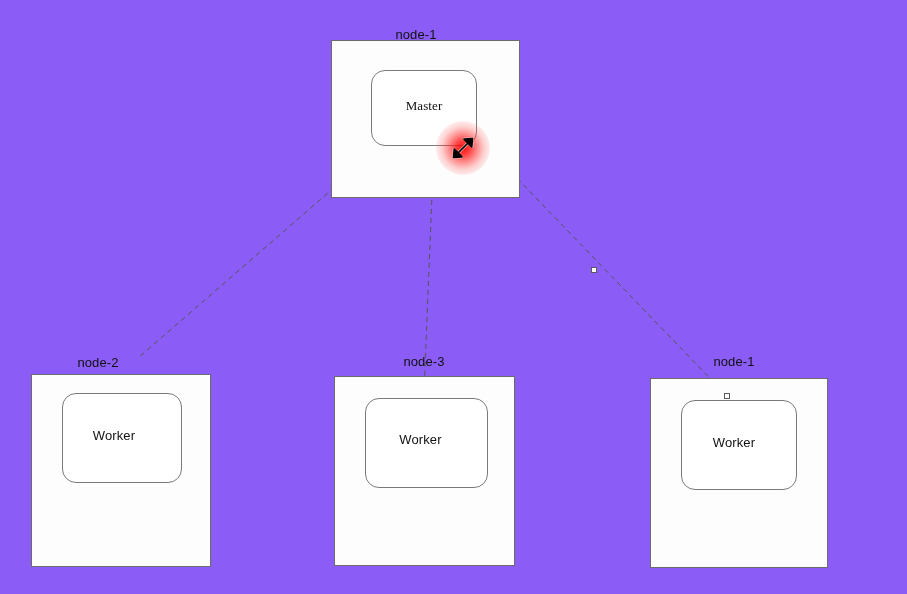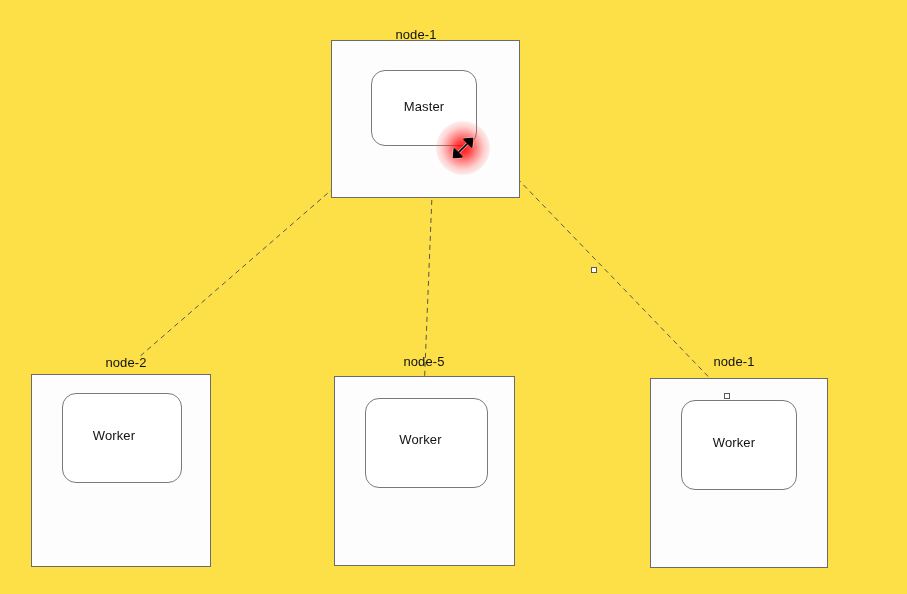--- a/index.html
+++ b/index.html
@@ -8,21 +8,21 @@
     padding: 0;
     background: #ffffff;
   }
   body {
     font-family: "Liberation Sans", sans-serif;
   }
   #canvas {
     position: relative;
     width: 907px;
     height: 594px;
-    background: #fde047;
+    background: #8b5cf6;
     overflow: hidden;
     -webkit-font-smoothing: antialiased;
   }
   #edge-layer {
     position: absolute;
     left: 0;
     top: 0;
     width: 907px;
     height: 594px;
     pointer-events: none;
@@ -127,35 +127,35 @@
     <g fill="none" stroke="#555555" stroke-width="1" stroke-dasharray="5,4">
       <path d="M 382,146 L 138,358"></path>
       <path d="M 434,146 L 424,392"></path>
       <path d="M 486,146 L 727,396"></path>
     </g>
   </svg>
 
   <div class="node-group">
     <div class="node-label" style="left:366px; top:28px; width:100px;">node-1</div>
     <div class="node-box" style="left:331px; top:40px; width:189px; height:158px;"></div>
-    <div class="pod-box master" style="left:371px; top:70px; width:106px; height:76px;">
+    <div class="pod-box master" style="left:371px; top:70px; width:106px; height:76px;font-family:Liberation Serif, serif;">
       <span class="pod-label">Master</span>
     </div>
   </div>
 
   <div class="node-group">
-    <div class="node-label" style="left:76px; top:356px; width:100px;">node-2</div>
+    <div class="node-label" style="left:48px; top:356px; width:100px;">node-2</div>
     <div class="node-box" style="left:31px; top:374px; width:180px; height:193px;"></div>
     <div class="pod-box worker-2" style="left:62px; top:393px; width:120px; height:90px;">
       <span class="pod-label">Worker</span>
     </div>
   </div>
 
   <div class="node-group">
-    <div class="node-label" style="left:374px; top:355px; width:100px;">node-5</div>
+    <div class="node-label" style="left:374px; top:355px; width:100px;">node-3</div>
     <div class="node-box" style="left:334px; top:376px; width:181px; height:190px;"></div>
     <div class="pod-box worker-3" style="left:365px; top:398px; width:123px; height:90px;">
       <span class="pod-label">Worker</span>
     </div>
   </div>
 
   <div class="node-group">
     <div class="node-label" style="left:684px; top:355px; width:100px;">node-1</div>
     <div class="node-box" style="left:650px; top:378px; width:178px; height:190px;"></div>
     <div class="pod-box worker-4" style="left:681px; top:400px; width:116px; height:90px;">

